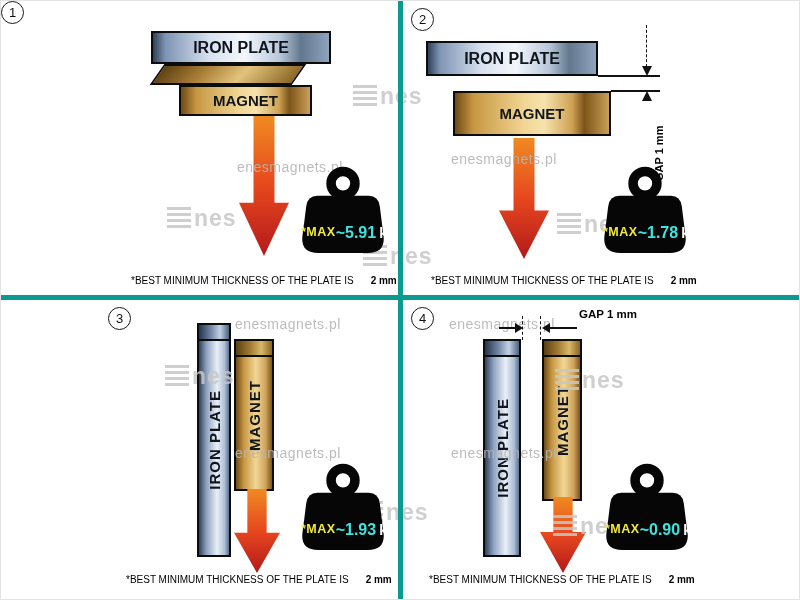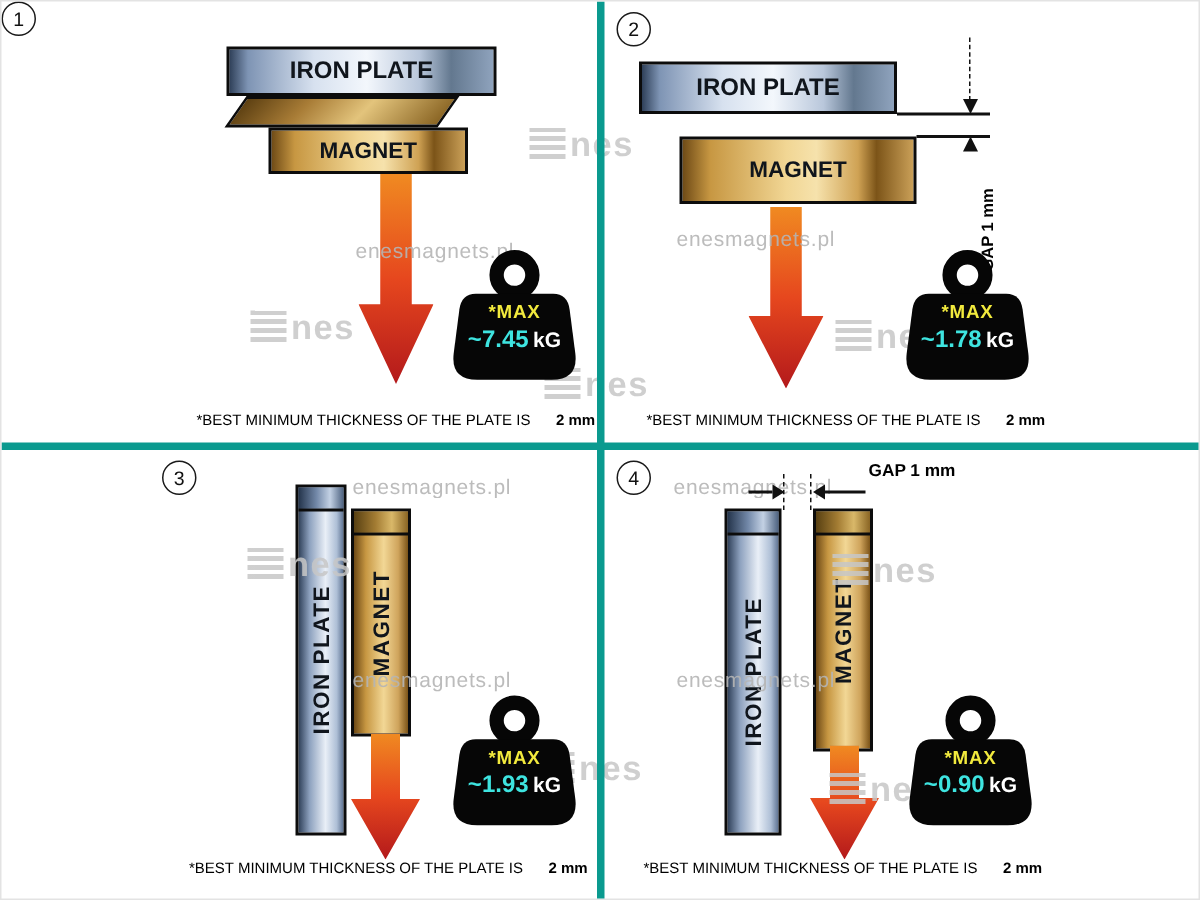--- a/index.html
+++ b/index.html
@@ -35,21 +35,21 @@
 
   
   .arrow{position:absolute;z-index:1;--h:60%;
     clip-path:polygon(29% 0,71% 0,71% var(--h),100% var(--h),50% 100%,0% var(--h),29% var(--h));
     background:linear-gradient(to bottom,var(--arrow-top,#f08a21) 0%,var(--arrow-mid,#e6471e) 50%,var(--arrow-tip,#b3191b) 100%);
     filter:drop-shadow(0 0 1px #8c1412);}
 
   
   .weight{position:absolute;width:84px;height:98px;z-index:2;}
   .weight svg{position:absolute;inset:0;width:100%;height:100%;}
-  .weight-text{position:absolute;inset:0;display:flex;flex-direction:column;align-items:center;padding-top:37px;box-sizing:border-box;}
+  .weight-text{position:absolute;inset:0;display:flex;flex-direction:row;align-items:center;padding-top:37px;box-sizing:border-box;}
   .wmax{color:var(--max-yellow,#f2ea3d);font-size:12.5px;font-weight:bold;letter-spacing:.5px;}
   .vrow{display:flex;align-items:baseline;margin-top:3px;}
   .wval{color:var(--value-cyan,#3ee4e0);font-size:16px;font-weight:bold;}
   .wunit{color:#ffffff;font-size:14px;font-weight:bold;margin-left:3px;}
 
   
   .caption{position:absolute;text-align:center;font-size:10px;color:#000;z-index:2;white-space:nowrap;}
   .cap-bold{font-weight:bold;margin-left:17px;}
 
   
@@ -128,21 +128,21 @@
     <div class="arrow" style="left:238px;top:115px;width:50px;height:140px;--h:62%;"></div>
 
     <div class="weight" style="left:300px;top:163px;">
       <svg viewBox="0 0 88 98">
         <circle cx="44" cy="18" r="12.5" fill="none" stroke="#060606" stroke-width="10"></circle>
         <path d="M17,31 H71 Q81,31 82.5,42 L86.5,73 Q88.5,91 70,91 H18 Q-0.5,91 1.5,73 L5.5,42 Q7,31 17,31 Z" fill="#060606"></path>
       </svg>
       <div class="weight-text">
         <span class="wmax">*MAX</span>
         <span class="vrow">
-            <span class="wval">~7.45</span>
+            <span class="wval">~5.91</span>
             <span class="wunit">kG</span>
           </span>
       </div>
     </div>
 
     <div class="caption" style="left:130px;top:274px;width:250px;">
       <span>*BEST MINIMUM THICKNESS OF THE PLATE IS</span><span class="cap-bold">2 mm</span>
     </div>
   </section>
 

